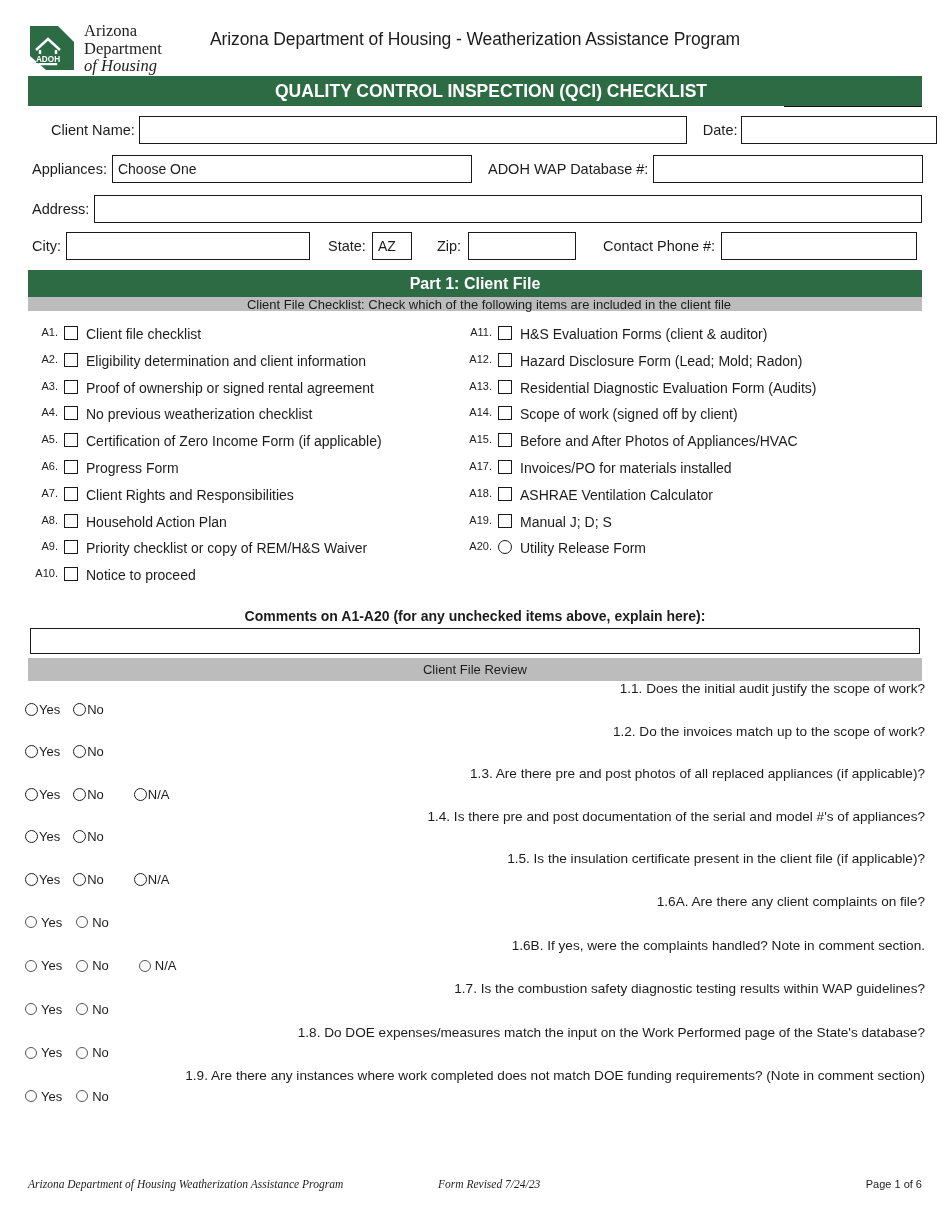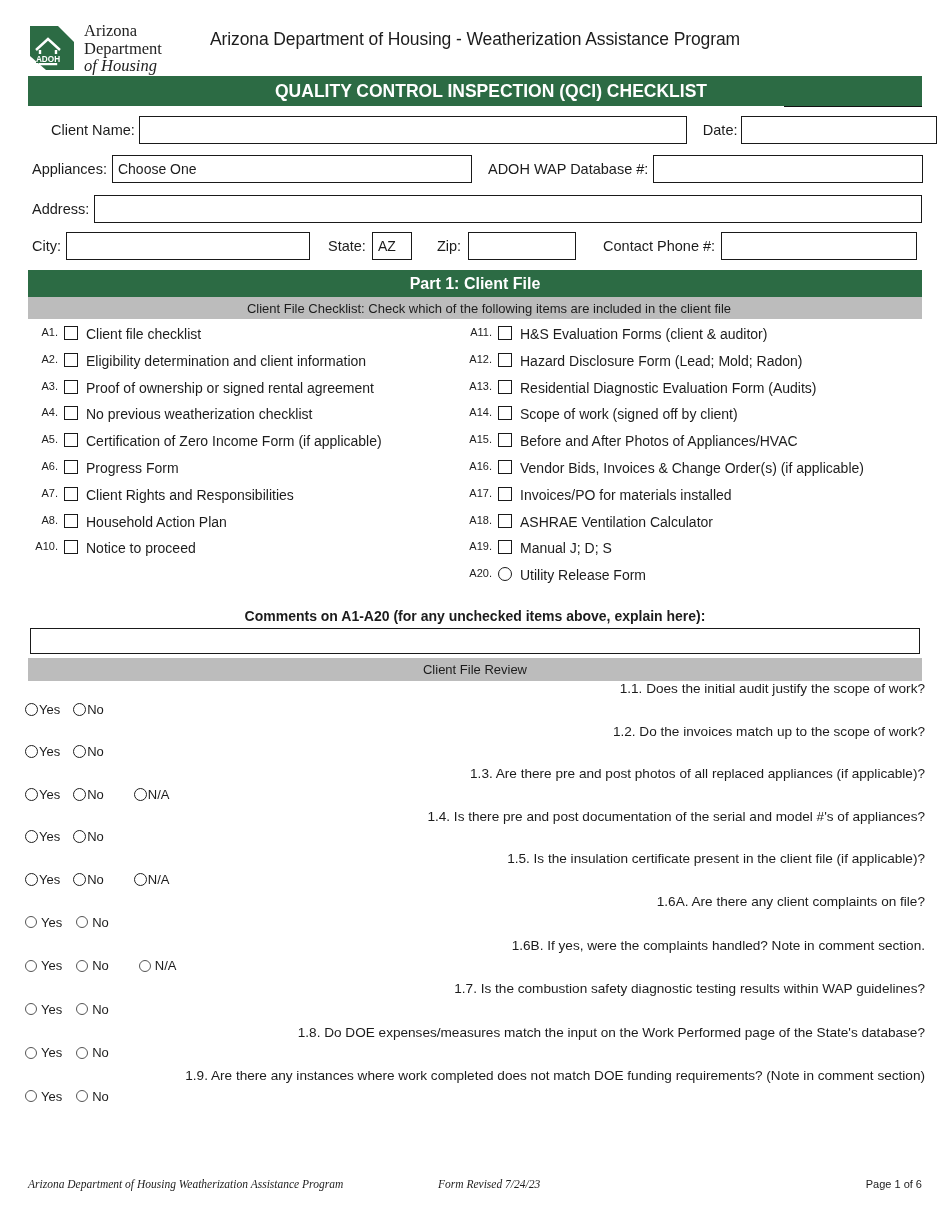--- a/index.html
+++ b/index.html
@@ -64,21 +64,21 @@
     display: flex; align-items: center; justify-content: center;
   }
   .bar-gray {
     position: absolute; left: 28px; width: 894px;
     background: #bcbcbc;
     color: #1c1c1c;
     display: flex; align-items: center; justify-content: center;
   }
   #form-title-bar { top: 76px; height: 30px; font-size: 17.5px; padding-left: 32px; }
   #part1-bar      { top: 270px; height: 27px; font-size: 16px; }
-  #checklist-instr-bar { top: 297px; height: 22px; font-size: 13px; padding-left: 28px; }
+  #checklist-instr-bar { top: 297px; height: 14px; font-size: 13px; padding-left: 28px; }
   #client-review-bar   { top: 658px; height: 23px; font-size: 13px; }
 
   
   .fieldrow { position: absolute; display: flex; align-items: center; }
   .flabel { font-size: 14.5px; color: #1c1c1c; white-space: nowrap; }
   .fbox {
     border: 1.4px solid #1a1a1a; background: #fff; height: 28px;
     display: flex; align-items: center; padding-left: 5px;
     font-size: 14px; color: #1c1c1c;
     cursor: text;
@@ -290,20 +290,25 @@
         <span class="achk-num">A7.</span>
         <span class="chk-sq"></span>
         <span class="achk-label">Client Rights and Responsibilities</span>
       </div>
       <div class="achk-item">
         <span class="achk-num">A8.</span>
         <span class="chk-sq"></span>
         <span class="achk-label">Household Action Plan</span>
       </div>
       <div class="achk-item">
+        <span class="achk-num">A9.</span>
+        <span class="chk-sq"></span>
+        <span class="achk-label">Priority checklist or copy of REM/H&amp;S Waiver</span>
+      </div>
+      <div class="achk-item">
         <span class="achk-num">A10.</span>
         <span class="chk-sq"></span>
         <span class="achk-label">Notice to proceed</span>
       </div>
     </div>
   <div class="achk-col" id="achk-right">
       <div class="achk-item">
         <span class="achk-num">A11.</span>
         <span class="chk-sq"></span>
         <span class="achk-label">H&amp;S Evaluation Forms (client  &amp; auditor)</span>
@@ -320,25 +325,20 @@
       </div>
       <div class="achk-item">
         <span class="achk-num">A14.</span>
         <span class="chk-sq"></span>
         <span class="achk-label">Scope of work (signed off by client)</span>
       </div>
       <div class="achk-item">
         <span class="achk-num">A15.</span>
         <span class="chk-sq"></span>
         <span class="achk-label">Before and After Photos of Appliances/HVAC</span>
-      </div>
-      <div class="achk-item">
-        <span class="achk-num">A16.</span>
-        <span class="chk-sq"></span>
-        <span class="achk-label">Vendor Bids, Invoices &amp; Change Order(s) (if applicable)</span>
       </div>
       <div class="achk-item">
         <span class="achk-num">A17.</span>
         <span class="chk-sq"></span>
         <span class="achk-label">Invoices/PO for materials installed</span>
       </div>
       <div class="achk-item">
         <span class="achk-num">A18.</span>
         <span class="chk-sq"></span>
         <span class="achk-label">ASHRAE Ventilation Calculator</span>

